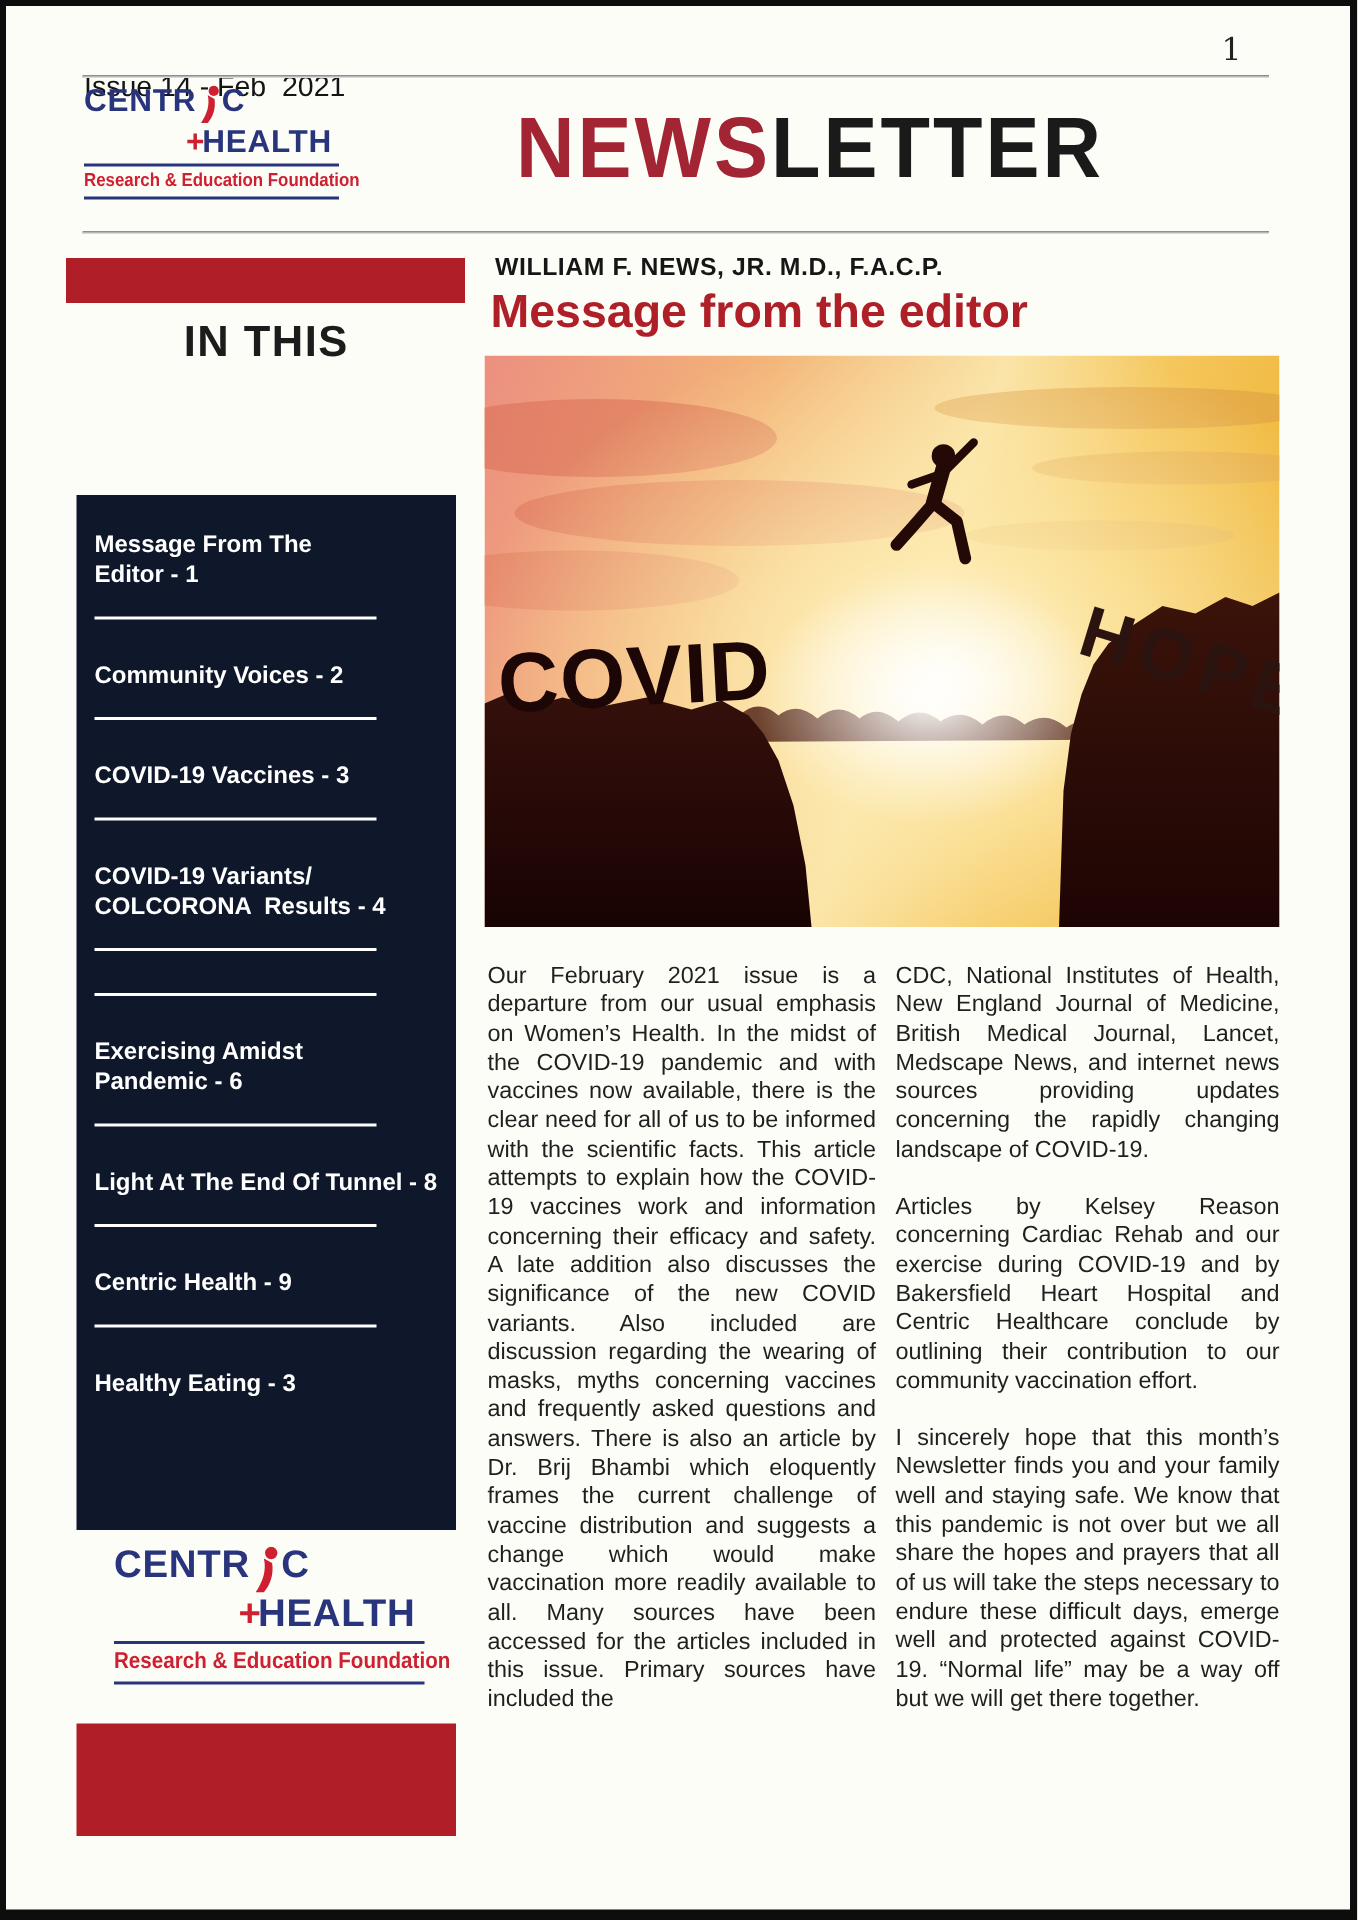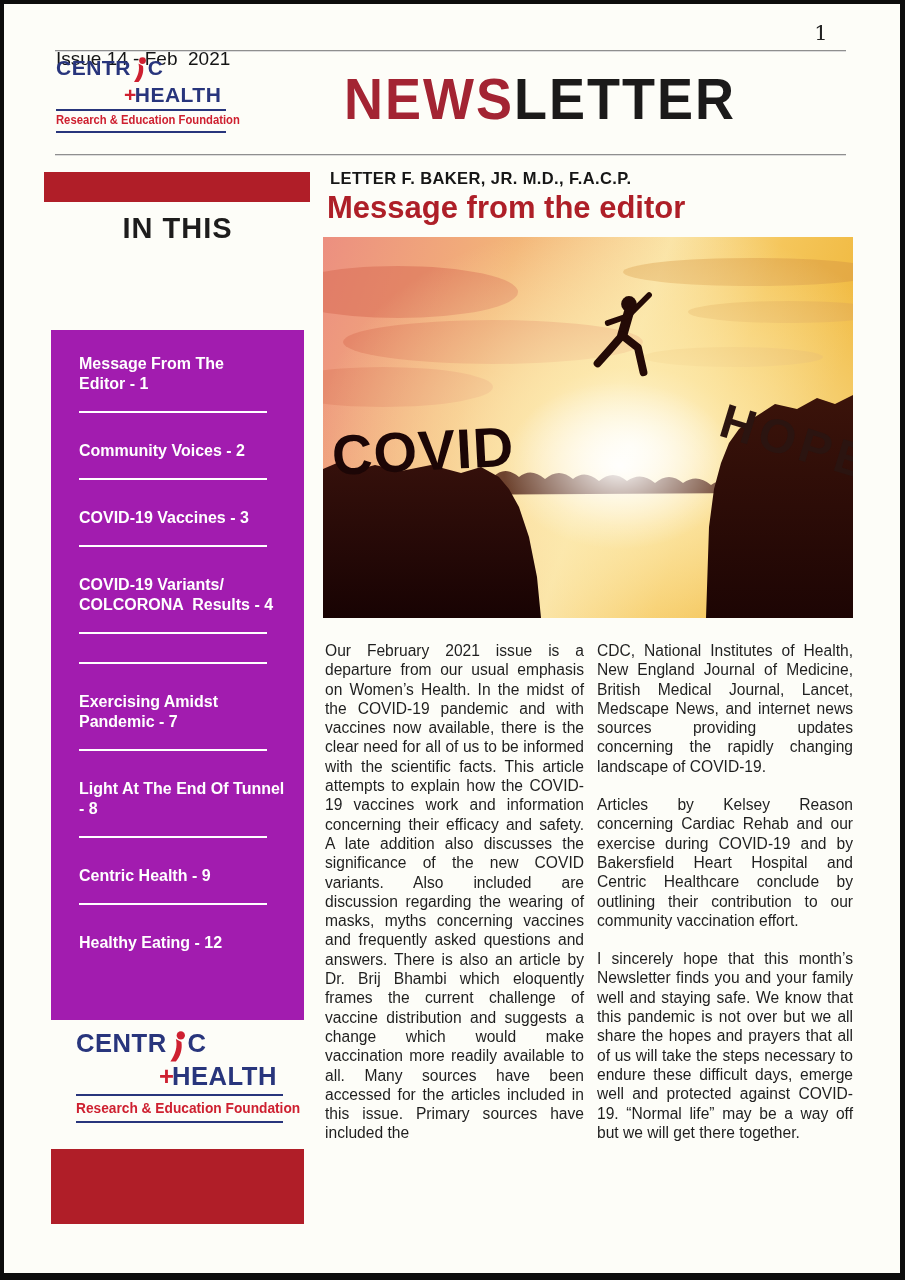--- a/index.html
+++ b/index.html
@@ -49,22 +49,22 @@
   .logo-top { left:56px; top:57px; --u:1; }
   .logo-bottom { left:76px; top:1031px; --u:1.22; }
 
   
   .side-top-bar { left:44px; top:172px; width:266px; height:30px; background:#B01E28; }
   .side-heading { left:51px; top:214px; width:253px; text-align:center; color:#1d1c1c;
                   font-weight:bold; line-height:1.02; }
   .side-heading .h1 { font-size:29px; letter-spacing:1px; }
   .side-heading .h2 { font-size:56px; letter-spacing:1px; }
 
-  .toc-box { left:51px; top:330px; width:253px; height:690px; background:#a21caf;
-             padding:24px 12px 0 28px; }
+  .toc-box { left:51px; top:330px; width:253px; height:690px; background:#0f172a;
+             padding:24px 12px 0 12px; }
   .toc-item { color:#ffffff; font-weight:bold; font-size:16px; line-height:20px;
               white-space:pre-wrap; margin-bottom:17px; }
   .toc-rule { width:188px; height:2px; background:#ffffff; margin-bottom:28px; }
 
   .side-bottom-bar { left:51px; top:1149px; width:253px; height:75px; background:#B01E28; }
 
   
   .author { left:330px; top:169px; font-size:16.5px; font-weight:bold;
             letter-spacing:.4px; color:#161616; }
   .article-title { left:327px; top:190px; font-size:31px; font-weight:bold; color:#AE1F28; }
@@ -117,47 +117,47 @@
     <div class="toc-rule"></div>
     <div class="toc-item">Community Voices - 2</div>
     <div class="toc-rule"></div>
     <div class="toc-item">COVID-19 Vaccines - 3</div>
     <div class="toc-rule"></div>
     <div class="toc-item">COVID-19 Variants/
 COLCORONA  Results - 4</div>
     <div class="toc-rule"></div>
     <div class="toc-rule"></div>
     <div class="toc-item">Exercising Amidst
-Pandemic - 7</div>
+Pandemic - 6</div>
     <div class="toc-rule"></div>
     <div class="toc-item">Light At The End Of Tunnel - 8</div>
     <div class="toc-rule"></div>
     <div class="toc-item">Centric Health - 9</div>
     <div class="toc-rule"></div>
-    <div class="toc-item">Healthy Eating - 12</div>
+    <div class="toc-item">Healthy Eating - 3</div>
   </div>
 
   <div class="abs logo logo-bottom">
     <div class="row1">
       <span>CENTR</span>
       <svg class="person-svg" viewBox="0 0 15 26">
         <circle cx="10.5" cy="3.6" r="3.4" fill="#CE2030"></circle>
         <path d="M2 25 C6 19 8 13 6.5 6.5 L11 9 C12 15 10 21 6.5 25 Z" fill="#CE2030"></path>
       </svg>
       <span>C</span>
     </div>
     <div class="row2"><span class="plus">+</span><span>HEALTH</span></div>
     <div class="logo-rule"></div>
     <div class="tagline">Research &amp; Education Foundation</div>
     <div class="logo-rule"></div>
   </div>
 
   <div class="abs side-bottom-bar"></div>
 
-  <div class="abs author">LETTER F. BAKER, JR. M.D., F.A.C.P.</div>
+  <div class="abs author">WILLIAM F. NEWS, JR. M.D., F.A.C.P.</div>
   <div class="abs article-title">Message from the editor</div>
 
   <svg class="abs photo" viewBox="0 0 530 381" preserveAspectRatio="none">
     <defs>
       <linearGradient id="sky" x1="0" y1="0" x2="1" y2="0.25">
         <stop offset="0" stop-color="#EC8F80"></stop>
         <stop offset="0.35" stop-color="#F3B578"></stop>
         <stop offset="0.62" stop-color="#FAE3A6"></stop>
         <stop offset="0.82" stop-color="#F5C65B"></stop>
         <stop offset="1" stop-color="#F0B93F"></stop>

